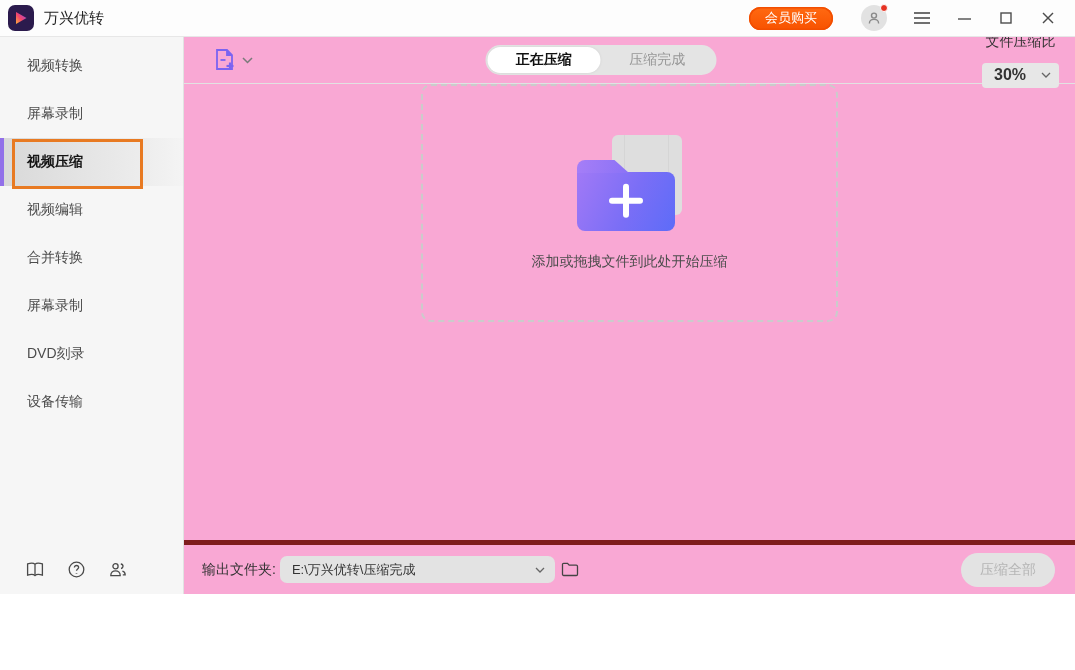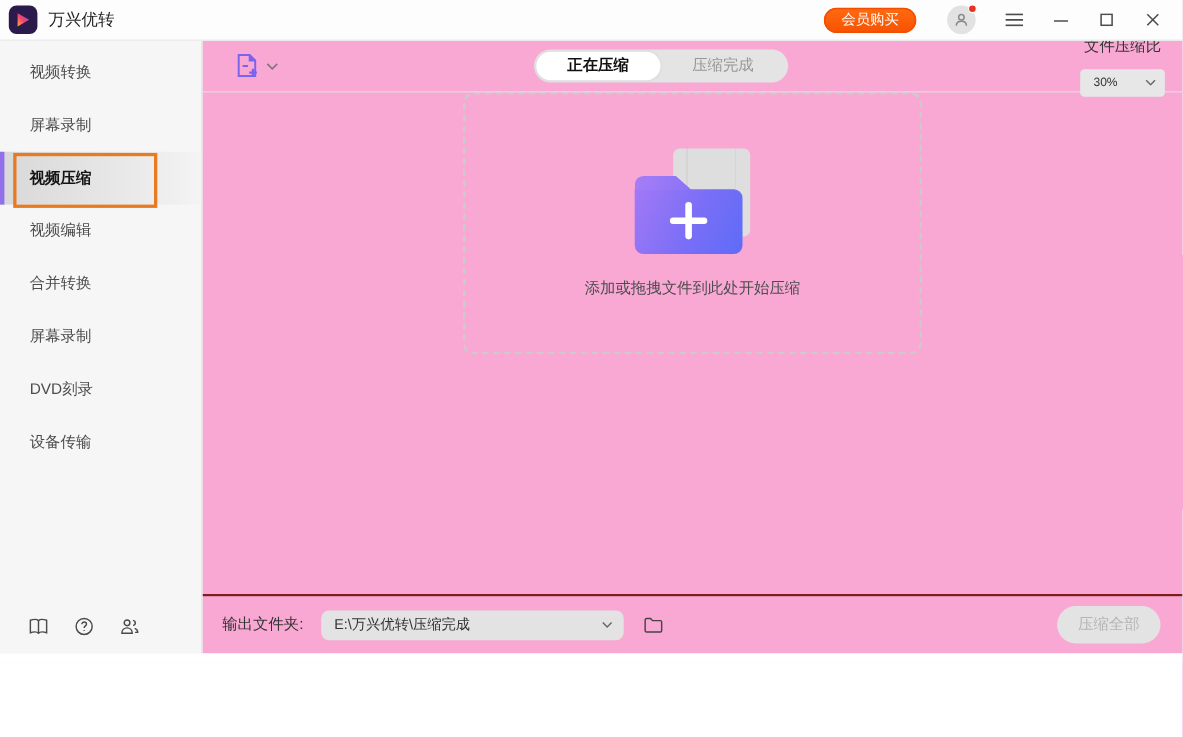--- a/index.html
+++ b/index.html
@@ -90,21 +90,21 @@
   .tab {
     flex:1; height:26px; border-radius:13px; display:flex; align-items:center;
     justify-content:center; font-size:14px; color:#979797; cursor:pointer;
   }
   .tab.active { background:#ffffff; color:#111; font-weight:bold; box-shadow:0 0 3px rgba(0,0,0,.08); }
   .ratio { margin-left:auto; display:flex; align-items:center; gap:12px;flex-direction:column; }
   .ratio-label { font-size:14px; color:#333; }
   .select {
     display:flex; align-items:center; justify-content:space-between;
     width:77px; height:25px; background:#e7e7e7; border-radius:4px;
-    padding:0 8px 0 12px; font-size:11px; color:#333; cursor:pointer;
+    padding:0 8px 0 12px; font-size:16px; color:#333; cursor:pointer;font-weight:bold;
   }
 
   
   .content { flex:1; display:flex; align-items:flex-start; justify-content:center; }
   .dropzone {
     width:417px; height:238px; border:2px dashed #cbcbcb; border-radius:10px;
     display:flex; flex-direction:column; align-items:center; justify-content:center;
     cursor:pointer;
   }
   .folder-illo { position:relative; width:105px; height:96px; margin-bottom:22px; }
@@ -131,22 +131,22 @@
     position:absolute; left:50%; top:50%; width:34px; height:34px;
     transform:translate(-50%,-54%);
   }
   .plus::before, .plus::after { content:""; position:absolute; background:#fff; border-radius:3px; }
   .plus::before { left:0; top:14px; width:34px; height:6px; }
   .plus::after  { left:14px; top:0; width:6px; height:34px; }
   .hint { font-size:14px; color:#4d4d4d; }
 
   
   .bottombar {
-    height:54px; border-top:2px solid #7f1d1d; display:flex; align-items:center;
-    padding:0 20px 0 18px; gap:16px;
+    height:54px; border-top:5px solid #7f1d1d; display:flex; align-items:center;
+    padding:0 20px 0 18px; gap:4px;
   }
   .out-label { font-size:14px; color:#333; }
   .path-select {
     display:flex; align-items:center; justify-content:space-between;
     width:275px; height:27px; background:#e3e3e3; border-radius:7px;
     padding:0 10px 0 12px; font-size:13px; color:#333; cursor:pointer;
   }
   .path-select .path-text { white-space:nowrap; overflow:hidden; }
   .folder-open { background:none; border:none; cursor:pointer; color:#444; padding:2px; display:flex; }
   .compress-all {

